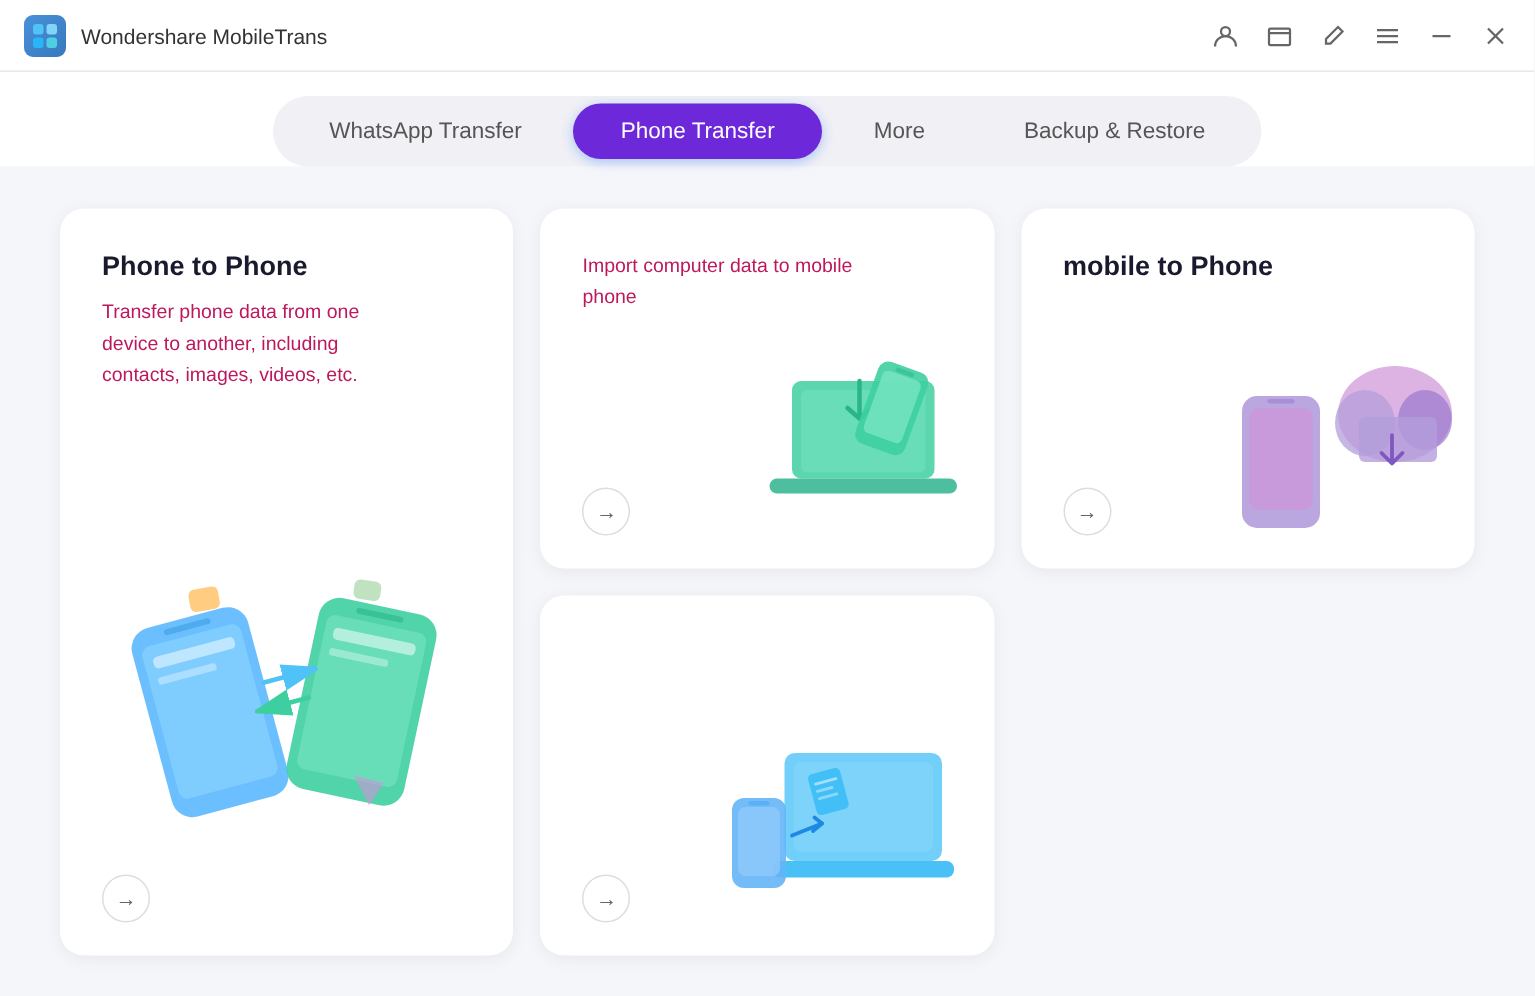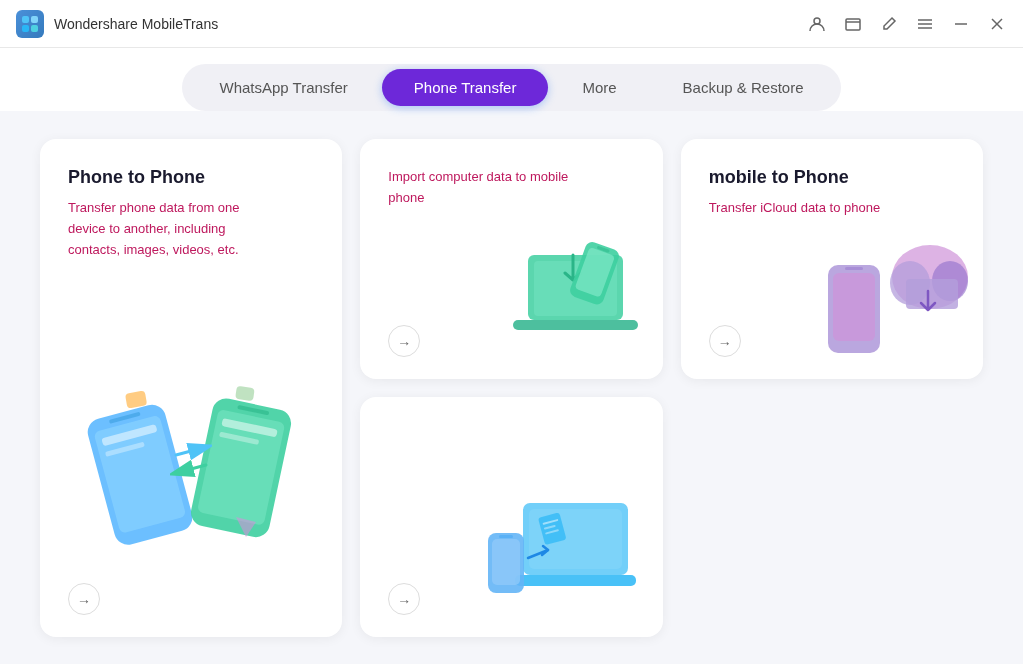--- a/index.html
+++ b/index.html
@@ -302,21 +302,20 @@
             <rect x="4" y="6" width="27" height="44" rx="4" fill="#80e8c8" opacity="0.7"></rect>
             <rect x="11" y="2" width="13" height="3" rx="1.5" fill="#2ab588" opacity="0.5"></rect>
           </g>
         </svg>
       </div>
       <div class="card-arrow">→</div>
     </div>
 
     <div class="card">
       <div class="card-title">mobile to Phone</div>
-      <div class="card-desc">Transfer iCloud data to phone</div>
 
       <div class="icloud-illus">
         <svg width="155" height="140" viewBox="0 0 155 140" fill="none" xmlns="http://www.w3.org/2000/svg">
 
           <g transform="translate(10, 40)">
             <rect x="0" y="0" width="52" height="88" rx="10" fill="#b39ddb" opacity="0.9"></rect>
             <rect x="5" y="8" width="42" height="68" rx="6" fill="#ce93d8" opacity="0.7"></rect>
             <rect x="17" y="2" width="18" height="3" rx="1.5" fill="#9575cd" opacity="0.5"></rect>
           </g>
 

